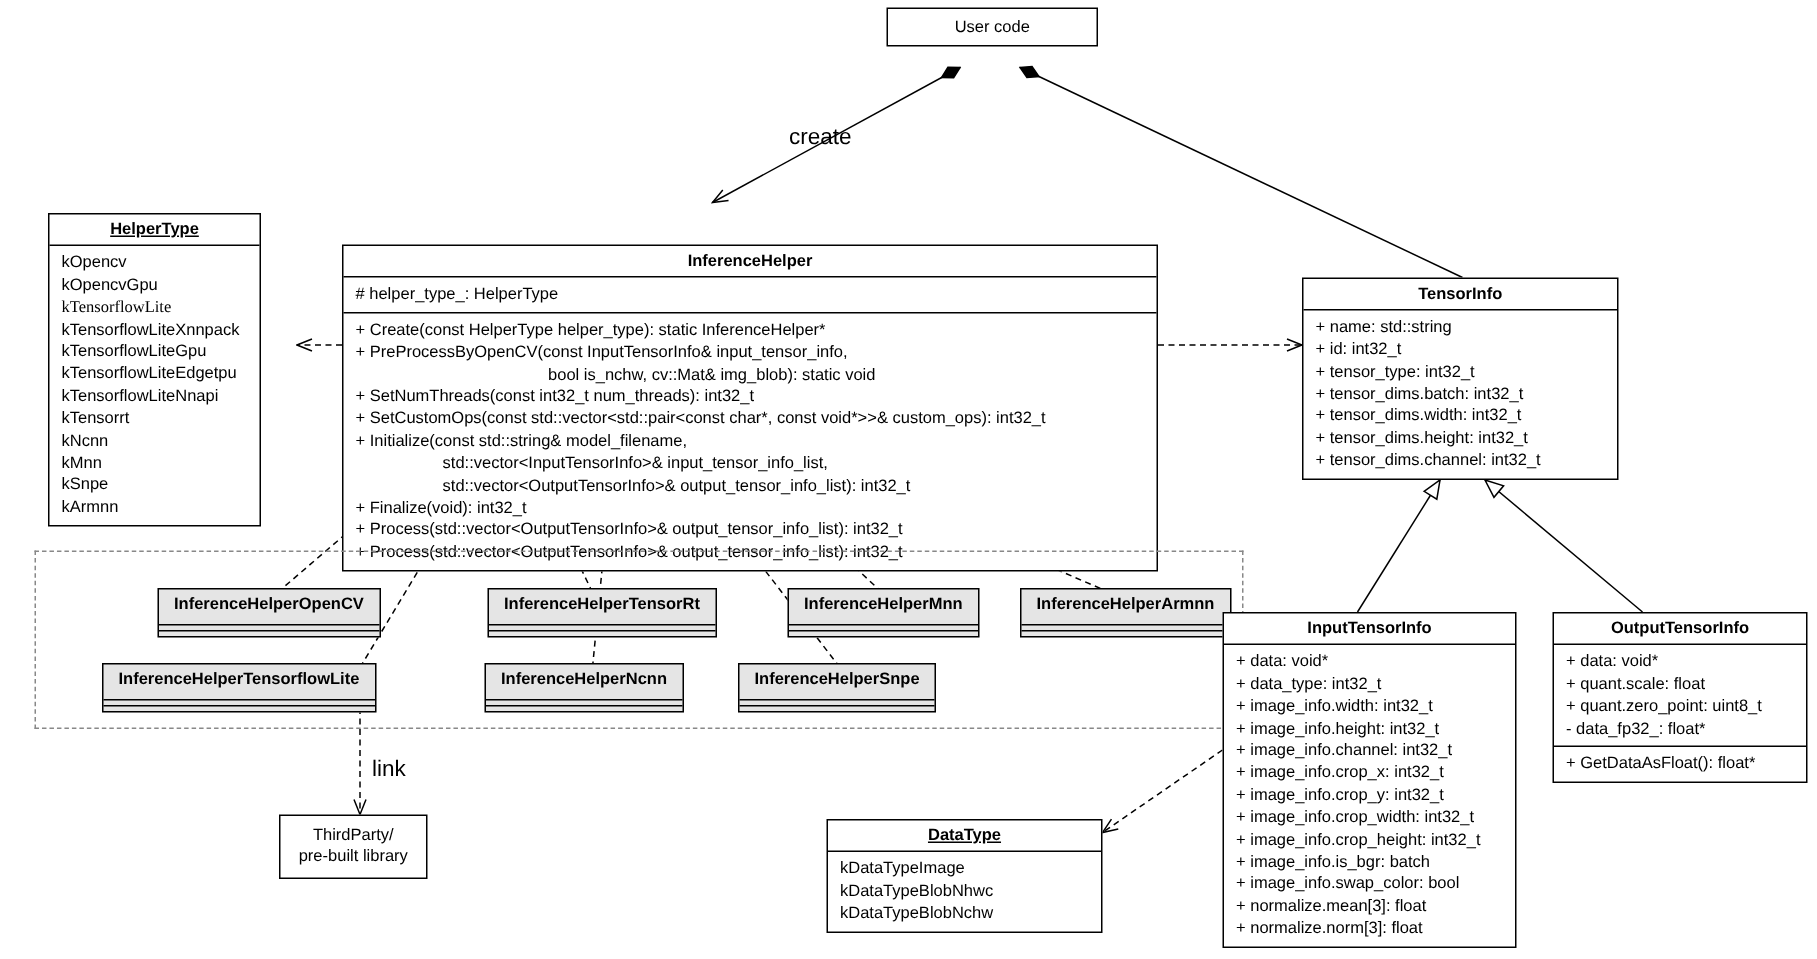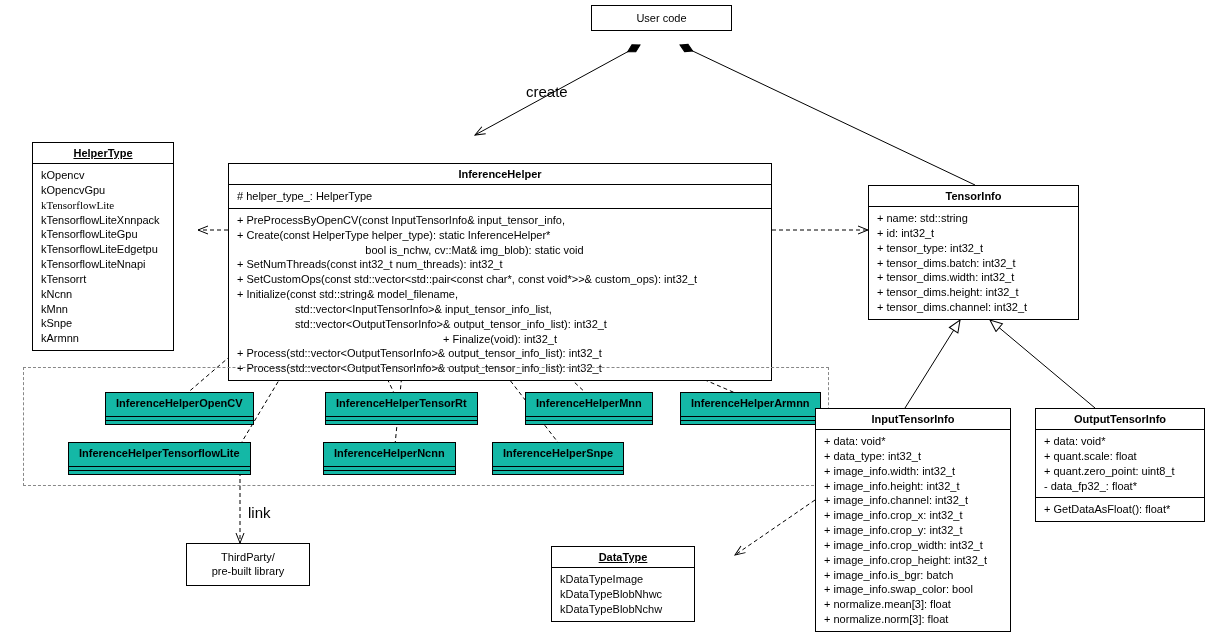--- a/index.html
+++ b/index.html
@@ -29,21 +29,21 @@
   .uml-section {
     padding: 4px 8px;
     border-bottom: 1px solid #000;
     line-height: 1.35;
     white-space: nowrap;
   }
   .uml-section:last-child { border-bottom: none; }
   .sub-box {
     position: absolute;
     border: 1px solid #000;
-    background: #14b8a6;
+    background: #e5e5e5;
     box-sizing: border-box;
     padding-bottom: 3px;
   }
   .sub-box .bar {
     height: 2px;
     border-bottom: 1px solid #000;
     margin-top: 1px;
   }
   .sub-box .name {
     text-align: center;
@@ -138,29 +138,29 @@
       <div style="white-space: pre;">kArmnn</div>
     </div>
 </div>
 
 <div class="uml-box" style="left:228px; top:135px; width:544px;margin-top:28px;">
   <div class="uml-title">InferenceHelper</div>
   <div class="uml-section" id="ihAttrs">
       <div style="white-space: pre;"># helper_type_: HelperType</div>
     </div>
   <div class="uml-section" id="ihOps">
+      <div style="white-space: pre;">+ Create(const HelperType helper_type): static InferenceHelper*</div>
       <div style="white-space: pre;">+ PreProcessByOpenCV(const InputTensorInfo&amp; input_tensor_info,</div>
-      <div style="white-space: pre;">+ Create(const HelperType helper_type): static InferenceHelper*</div>
       <div style="white-space: pre;">                                          bool is_nchw, cv::Mat&amp; img_blob): static void</div>
       <div style="white-space: pre;">+ SetNumThreads(const int32_t num_threads): int32_t</div>
       <div style="white-space: pre;">+ SetCustomOps(const std::vector&lt;std::pair&lt;const char*, const void*&gt;&gt;&amp; custom_ops): int32_t</div>
       <div style="white-space: pre;">+ Initialize(const std::string&amp; model_filename,</div>
       <div style="white-space: pre;">                   std::vector&lt;InputTensorInfo&gt;&amp; input_tensor_info_list,</div>
       <div style="white-space: pre;">                   std::vector&lt;OutputTensorInfo&gt;&amp; output_tensor_info_list): int32_t</div>
-      <div style="white-space: pre; text-align: center;">+ Finalize(void): int32_t</div>
+      <div style="white-space: pre;">+ Finalize(void): int32_t</div>
       <div style="white-space: pre;">+ Process(std::vector&lt;OutputTensorInfo&gt;&amp; output_tensor_info_list): int32_t</div>
       <div style="white-space: pre;">+ Process(std::vector&lt;OutputTensorInfo&gt;&amp; output_tensor_info_list): int32_t</div>
     </div>
 </div>
 
 <div class="uml-box" style="left:868px; top:185px; width:211px;">
   <div class="uml-title">TensorInfo</div>
   <div class="uml-section" id="tiAttrs">
       <div style="white-space: pre;">+ name: std::string</div>
       <div style="white-space: pre;">+ id: int32_t</div>
@@ -206,26 +206,26 @@
     <div class="bar"></div>
 </div>
 <div class="sub-box" style="left:492px; top:442px;">
   <div class="name">InferenceHelperSnpe</div>
     <div class="bar"></div>
     <div class="bar"></div>
 </div>
 
 <div class="label" style="left:248px; top:504px;">link</div>
 
-<div class="plain-box" style="left:186px; top:543px; width:124px; line-height:1.3;">
+<div class="plain-box" style="left:186px; top:543px; width:99px; line-height:1.3;">
   <div>ThirdParty/</div>
   <div>pre-built library</div>
 </div>
 
-<div class="uml-box" style="left:551px; top:546px; width:144px;">
+<div class="uml-box" style="left:551px; top:546px; width:184px;">
   <div class="uml-title underline"><span>DataType</span></div>
   <div class="uml-section" id="dtList">
       <div style="white-space: pre;">kDataTypeImage</div>
       <div style="white-space: pre;">kDataTypeBlobNhwc</div>
       <div style="white-space: pre;">kDataTypeBlobNchw</div>
     </div>
 </div>
 
 <div class="uml-box" style="left:815px; top:408px; width:196px;">
   <div class="uml-title">InputTensorInfo</div>

